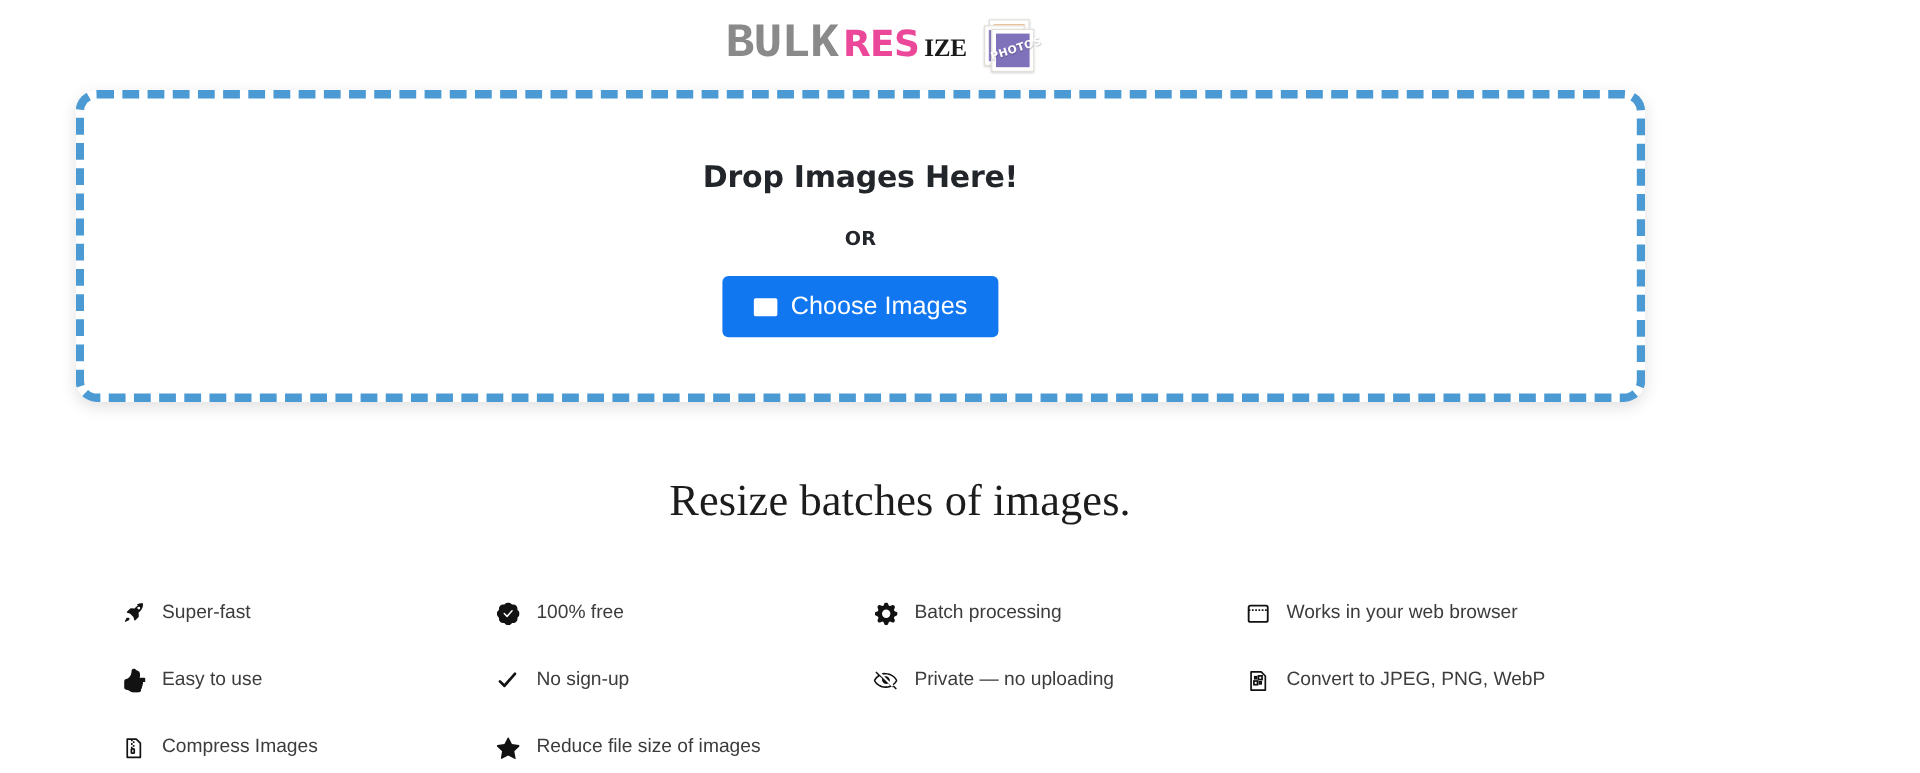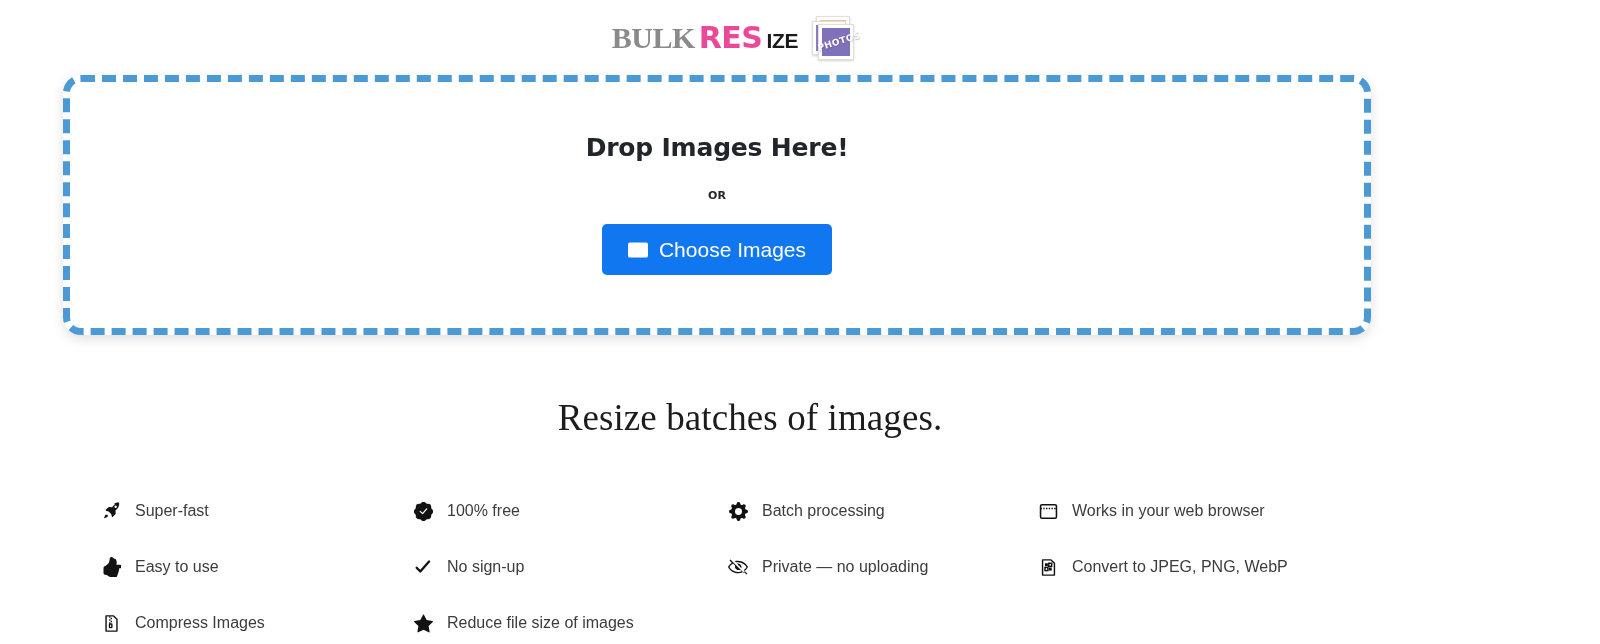--- a/index.html
+++ b/index.html
@@ -34,44 +34,44 @@
   }
 
   .logo {
     display: flex;
     align-items: center;
     gap: 4px;
     height: 48px;
   }
 
   .logo-bulk {
-    font-family: Liberation Serif, serif;
-    font-weight: 700;
-    font-size: 30px;
+    font-family: Liberation Mono, monospace;
+    font-weight: 700;
+    font-size: 40px;
     letter-spacing: -0.5px;
     color: #8a8a8a;
     background-image:
       linear-gradient(45deg, rgba(255,255,255,.55) 25%, transparent 25%, transparent 50%, rgba(255,255,255,.55) 50%, rgba(255,255,255,.55) 75%, transparent 75%);
     background-size: 3px 3px;
     -webkit-background-clip: text;
     background-clip: text;
     line-height: 1;
   }
 
   .logo-res {
     font-family: "DejaVu Sans", sans-serif;
     font-weight: 700;
     font-size: 30px;
     color: #ec4899;
     letter-spacing: -0.5px;
     line-height: 1;
   }
 
   .logo-ize {
-    font-family: Liberation Sans, sans-serif;
+    font-family: Liberation Serif, serif;
     font-weight: 700;
     font-size: 21px;
     color: #1a1a1a;
     letter-spacing: -0.3px;
     line-height: 1;
     position: relative;
     top: 2px;
   }
 
   .photos-icon {
@@ -151,21 +151,21 @@
     font-family: "DejaVu Sans", sans-serif;
     font-size: 25px;
     font-weight: 700;
     color: #22252a;
     letter-spacing: -0.2px;
   }
 
   .drop-or {
     margin-top: 27px;
     font-family: "DejaVu Sans", sans-serif;
-    font-size: 11px;
+    font-size: 16px;
     font-weight: 700;
     color: #22252a;
   }
 
   .choose-btn {
     margin-top: 22px;
     height: 51px;
     padding: 0 26px;
     background: #1177f1;
     border: none;

